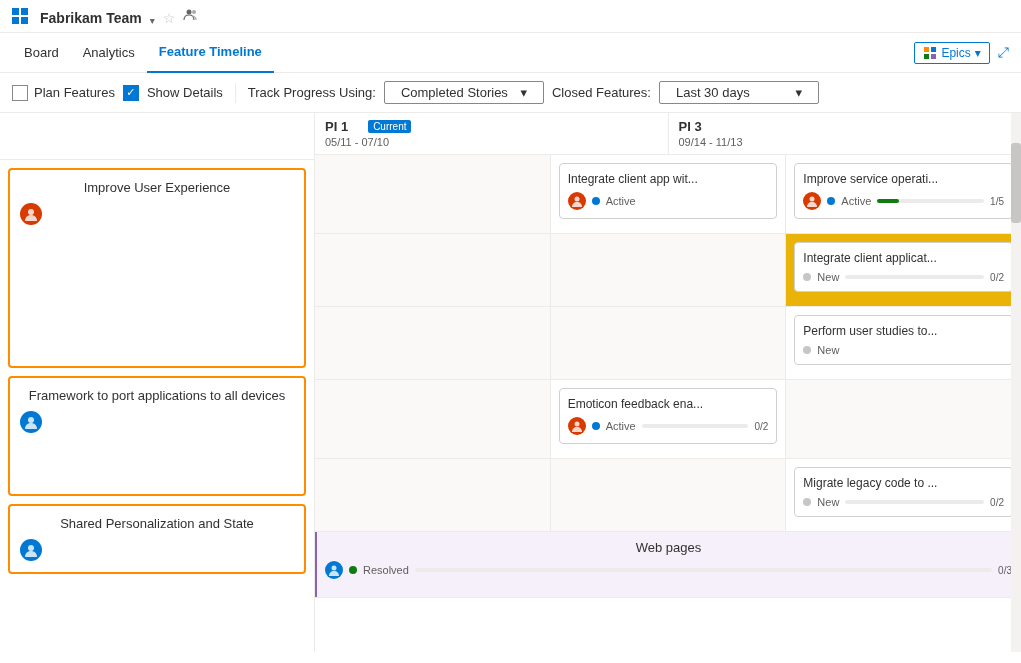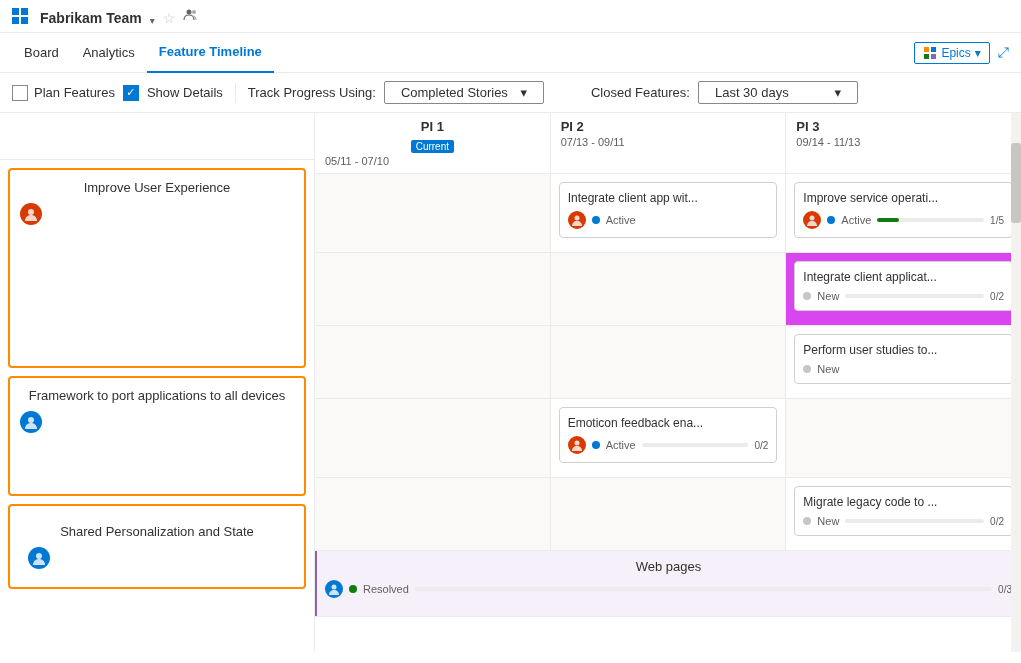--- a/index.html
+++ b/index.html
@@ -27,21 +27,21 @@
     
     .toolbar { display: flex; align-items: center; padding: 8px 12px; gap: 8px; border-bottom: 1px solid #edebe9; }
     .plan-features-checkbox { display: flex; align-items: center; gap: 6px; }
     .checkbox-box { width: 16px; height: 16px; border: 1px solid #8a8886; background: #fff; display: flex; align-items: center; justify-content: center; cursor: pointer; }
     .checkbox-checked { width: 16px; height: 16px; background: #0078d4; border: 1px solid #0078d4; display: flex; align-items: center; justify-content: center; cursor: pointer; }
     .checkbox-checked::after { content: '✓'; color: white; font-size: 11px; }
     .toolbar-label { font-size: 13px; color: #323130; }
     .toolbar-separator { width: 1px; height: 20px; background: #edebe9; margin: 0 4px; }
     .track-label { font-size: 13px; color: #323130; }
     .dropdown-select { display: flex; align-items: center; gap: 4px; border: 1px solid #8a8886; border-radius: 2px; padding: 3px 16px; cursor: pointer; background: #fff; font-size: 13px; min-width: 160px; justify-content: space-between; }
-    .closed-label { font-size: 13px; color: #323130; margin-left: 39px; }
+    .closed-label { font-size: 13px; color: #323130; }
     .avatar { width: 22px; height: 22px; border-radius: 50%; background: #0078d4; display: flex; align-items: center; justify-content: center; color: white; font-size: 10px; overflow: hidden; }
     .avatar-orange { background: #d83b01; }
     .avatar-blue { background: #0078d4; }
 
     
     .feature-card { background: #fff; border: 1px solid #d2d0ce; border-radius: 4px; padding: 8px; margin-bottom: 6px; }
     .feature-card-title { font-size: 12px; color: #323130; font-weight: 500; margin-bottom: 6px; }
     .card-footer { display: flex; align-items: center; gap: 6px; }
     .status-dot { width: 8px; height: 8px; border-radius: 50%; }
     .status-active { background: #0078d4; }
@@ -144,51 +144,47 @@
     <div style="border:2px solid #ff8c00; border-radius:4px; margin:8px; padding:10px; min-height:120px;">
       <div style="text-align:center; font-size:13px; color:#323130; margin-bottom:8px;">Framework to port applications to all devices</div>
       <div class="avatar avatar-blue">
         <svg width="14" height="14" viewBox="0 0 14 14">
             <circle cx="7" cy="5" r="3" fill="#fff" opacity="0.8"></circle>
             <path d="M1 14c0-4 3-6 6-6s6 2 6 6" fill="#fff" opacity="0.8"></path>
           </svg>
       </div>
     </div>
 
-    <div style="border:2px solid #ff8c00; border-radius:4px; margin:8px; padding:18px; min-height:70px;">
+    <div style="border:2px solid #ff8c00; border-radius:4px; margin:8px; padding:10px; min-height:70px;">
       <div style="text-align:center; font-size:13px; color:#323130; margin-bottom:8px;">Shared Personalization and State</div>
       <div class="avatar avatar-blue">
         <svg width="14" height="14" viewBox="0 0 14 14">
             <circle cx="7" cy="5" r="3" fill="#fff" opacity="0.8"></circle>
             <path d="M1 14c0-4 3-6 6-6s6 2 6 6" fill="#fff" opacity="0.8"></path>
           </svg>
       </div>
     </div>
   </div>
 
   <div style="flex:1; overflow-y:auto; overflow-x:hidden; position:relative;">
 
     <div style="position:absolute; right:0; top:0; bottom:0; width:10px; background:#f3f2f1; z-index:20;">
       <div style="position:absolute; top:30px; width:10px; height:80px; background:#c8c6c4; border-radius:3px;"></div>
     </div>
 
     <div style="display:flex; border-bottom:1px solid #edebe9; background:#fff; position:sticky; top:0; z-index:10;">
 
       <div style="flex:1; border-right:1px solid #edebe9; padding:6px 10px;">
-        <div style="display:flex; align-items:center; gap:6px;flex-direction:column;">
+        <div style="display:flex; align-items:center; gap:20px;">
           <span style="font-weight:600; font-size:13px;">PI 1</span>
           <span style="background:#0078d4; color:white; font-size:10px; padding:1px 5px; border-radius:2px;">Current</span>
         </div>
         <div style="font-size:11px; color:#605e5c; margin-top:2px;">05/11 - 07/10</div>
       </div>
 
-      <div style="flex:1; border-right:1px solid #edebe9; padding:6px 10px;">
-        <div style="font-weight:600; font-size:13px;">PI 2</div>
-        <div style="font-size:11px; color:#605e5c; margin-top:2px;">07/13 - 09/11</div>
-      </div>
 
       <div style="flex:1; padding:6px 10px;">
         <div style="font-weight:600; font-size:13px;">PI 3</div>
         <div style="font-size:11px; color:#605e5c; margin-top:2px;">09/14 - 11/13</div>
       </div>
     </div>
 
     <div style="display:flex; border-bottom:1px solid #edebe9;">
       <div style="flex:1; border-right:1px solid #edebe9; padding:8px; background:#faf9f8; min-height:75px;"></div>
       <div style="flex:1; border-right:1px solid #edebe9; padding:8px; background:#fff; min-height:75px;">
@@ -223,21 +219,21 @@
             </div>
             <span class="progress-count">1/5</span>
           </div>
         </div>
       </div>
     </div>
 
     <div style="display:flex; border-bottom:1px solid #edebe9;">
       <div style="flex:1; border-right:1px solid #edebe9; padding:8px; background:#faf9f8; min-height:65px;"></div>
       <div style="flex:1; border-right:1px solid #edebe9; padding:8px; background:#faf9f8; min-height:65px;"></div>
-      <div style="flex:1; padding:8px; background:#d946ef; min-height:65px;">
+      <div style="flex:1; padding:8px; background:#eab308; min-height:65px;">
         <div class="feature-card">
           <div class="feature-card-title">Integrate client applicat...</div>
           <div class="card-footer">
             <div class="status-dot status-new"></div>
             <span class="status-text">New</span>
             <div class="progress-bar">
               <div class="progress-fill" style="width:0%;"></div>
             </div>
             <span class="progress-count">0/2</span>
           </div>

